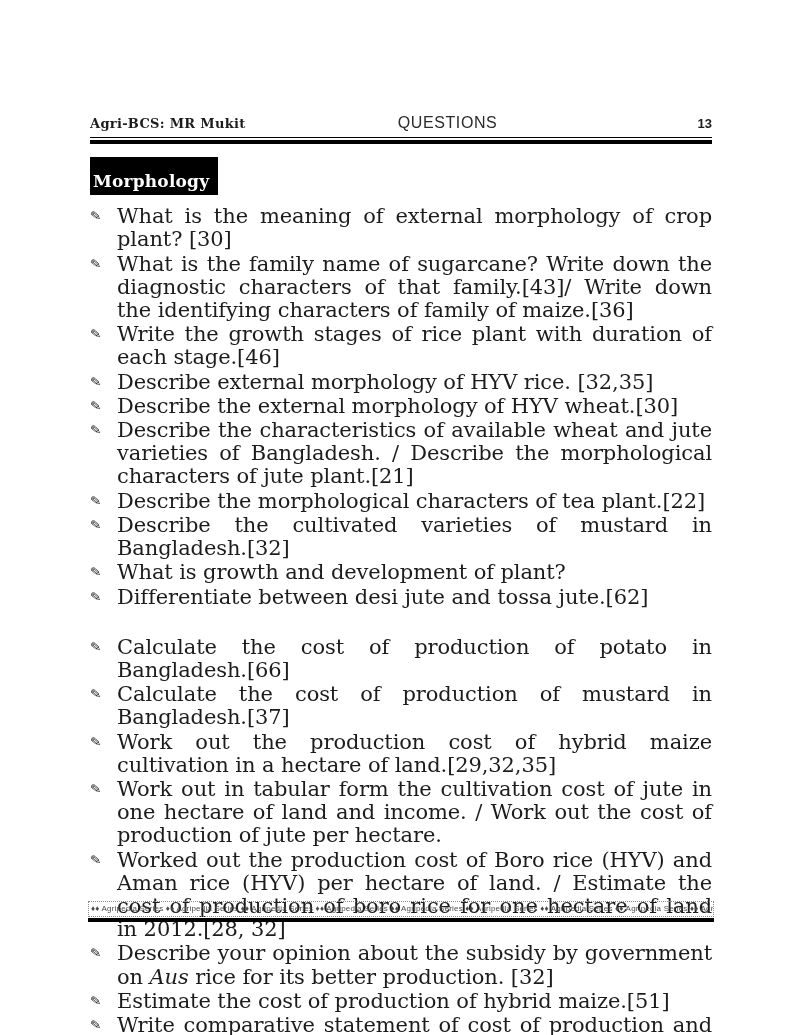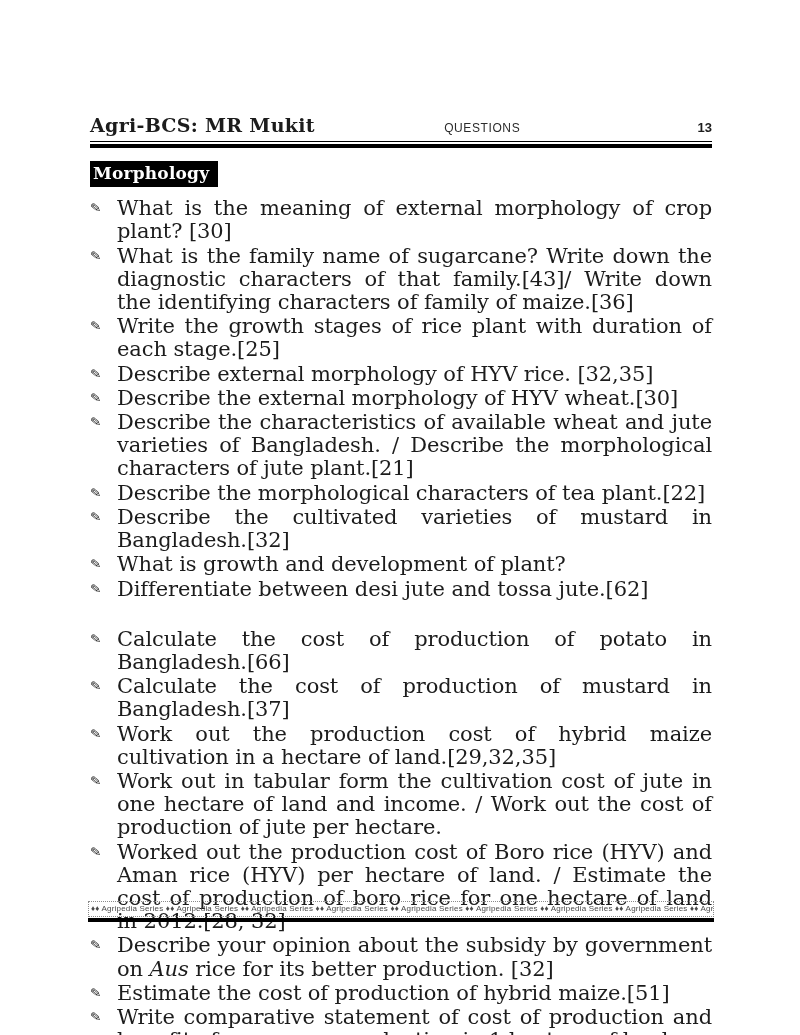--- a/index.html
+++ b/index.html
@@ -20,27 +20,27 @@
     width: 622px;
   }
   
   .hdr {
     display: flex;
     align-items: baseline;
     justify-content: space-between;
     padding-bottom: 4px;
   }
   .hdr-left {
-    font-size: 19px;
+    font-size: 13px;
     font-weight: 600;
     letter-spacing: 0.3px;
   }
   .hdr-center {
     font-family: "Liberation Sans", "DejaVu Sans", sans-serif;
-    font-size: 12px;
+    font-size: 16px;
     letter-spacing: 0.6px;
     color: #2b2b2b;
     transform: translateX(-24px);
   }
   .hdr-right {
     font-family: "Liberation Sans", "DejaVu Sans", sans-serif;
     font-size: 13px;
     font-weight: bold;
   }
   .rule-thin { border-top: 1.5px solid #000; margin-top: 1px; }
@@ -48,21 +48,21 @@
   
   .section { margin-top: 13px; }
   .section + .section { margin-top: 27px; }
   .sec-heading {
     display: inline-block;
     background: #000;
     color: #fff;
     font-size: 17px;
     font-weight: bold;
     line-height: 1.25;
-    padding: 2px 9px 3px 3px;
+    padding: 14px 9px 3px 3px;
     letter-spacing: 0.2px;
   }
   .q-list { margin-top: 10px; }
   .q-item {
     display: flex;
     align-items: flex-start;
     margin-bottom: 1px;
   }
   .q-bullet {
     flex: 0 0 20px;
@@ -123,21 +123,21 @@
           <div class="q-item">
             <span class="q-bullet">✎</span>
             <span class="q-text"><span>What is the meaning of external morphology of crop plant? [30]</span></span>
           </div>
           <div class="q-item">
             <span class="q-bullet">✎</span>
             <span class="q-text"><span>What is the family name of sugarcane? Write down the diagnostic characters of that family.[43]/ Write down the identifying characters of family of maize.[36]</span></span>
           </div>
           <div class="q-item">
             <span class="q-bullet">✎</span>
-            <span class="q-text"><span>Write the growth stages of rice plant with duration of each stage.[25]</span></span>
+            <span class="q-text"><span>Write the growth stages of rice plant with duration of each stage.[46]</span></span>
           </div>
           <div class="q-item">
             <span class="q-bullet">✎</span>
             <span class="q-text"><span>Describe external morphology of HYV rice. [32,35]</span></span>
           </div>
           <div class="q-item">
             <span class="q-bullet">✎</span>
             <span class="q-text"><span>Describe the external morphology of HYV wheat.[30]</span></span>
           </div>
           <div class="q-item">

